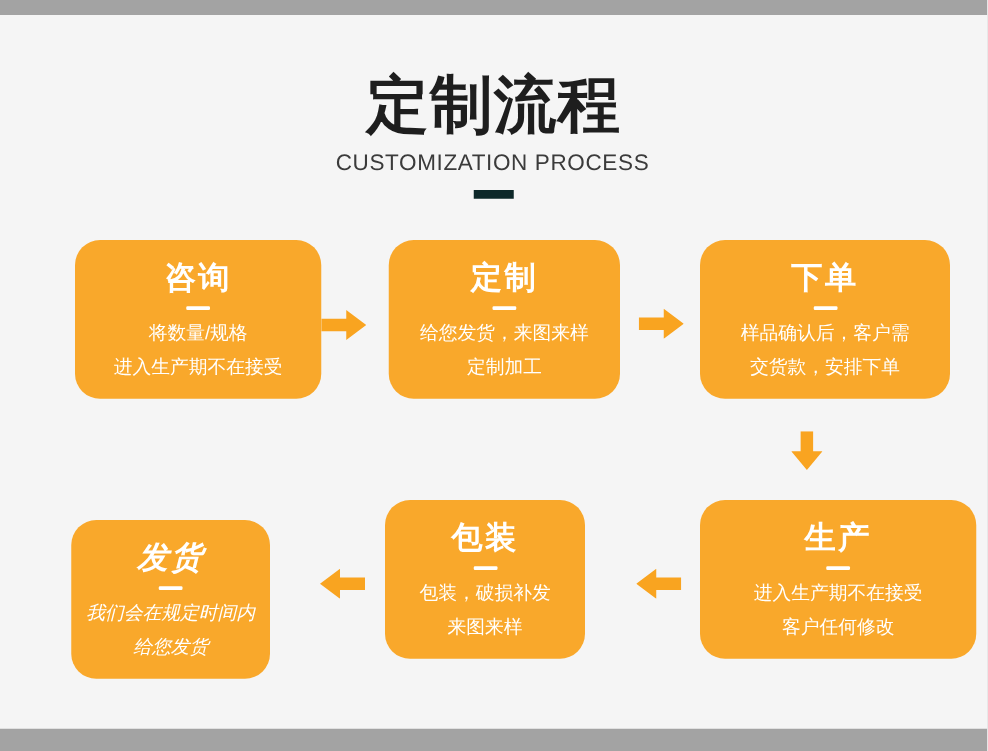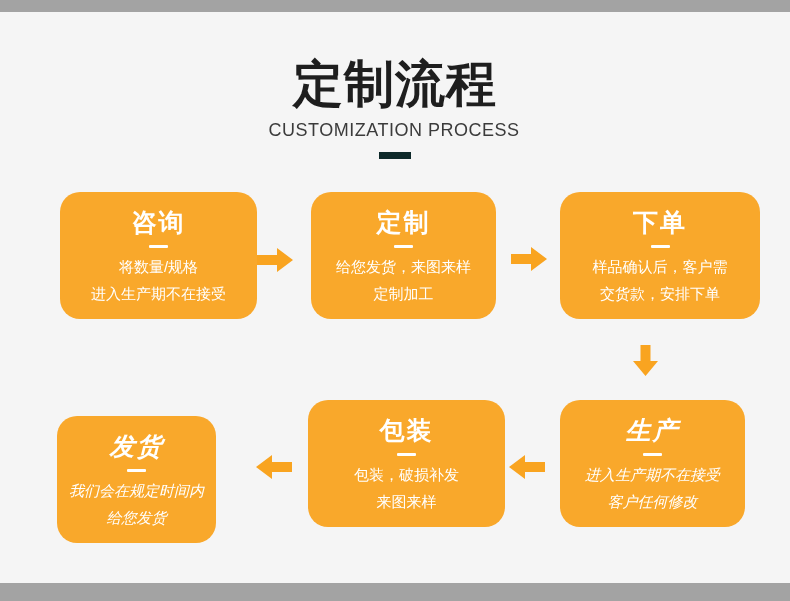--- a/index.html
+++ b/index.html
@@ -58,22 +58,22 @@
     border-radius:1px;
   }
   .step-line{
     font-size:15px; line-height:27px;
     color:#ffffff;
   }
   
   .pos-b1{ left:60px;  top:192px; width:197px; }
   .pos-b2{ left:311px; top:192px; width:185px; }
   .pos-b3{ left:560px; top:192px; width:200px; }
-  .pos-b4{ left:560px; top:400px; width:185px;font-style:italic; }
-  .pos-b5{ left:308px; top:400px; width:197px; }
+  .pos-b4{ left:560px; top:400px; width:221px; }
+  .pos-b5{ left:308px; top:400px; width:160px; }
   .pos-b6{ left:57px;  top:416px; width:159px;font-style:italic; }
   
   .arrow{ position:absolute; }
   .arrow svg{ display:block; }
   .pos-a1{ left:257px; top:248px; }
   .pos-a2{ left:511px; top:247px; }
   .pos-a3{ left:633px; top:345px; }
   .pos-a4{ left:509px; top:455px; }
   .pos-a5{ left:256px; top:455px; }
 </style>

